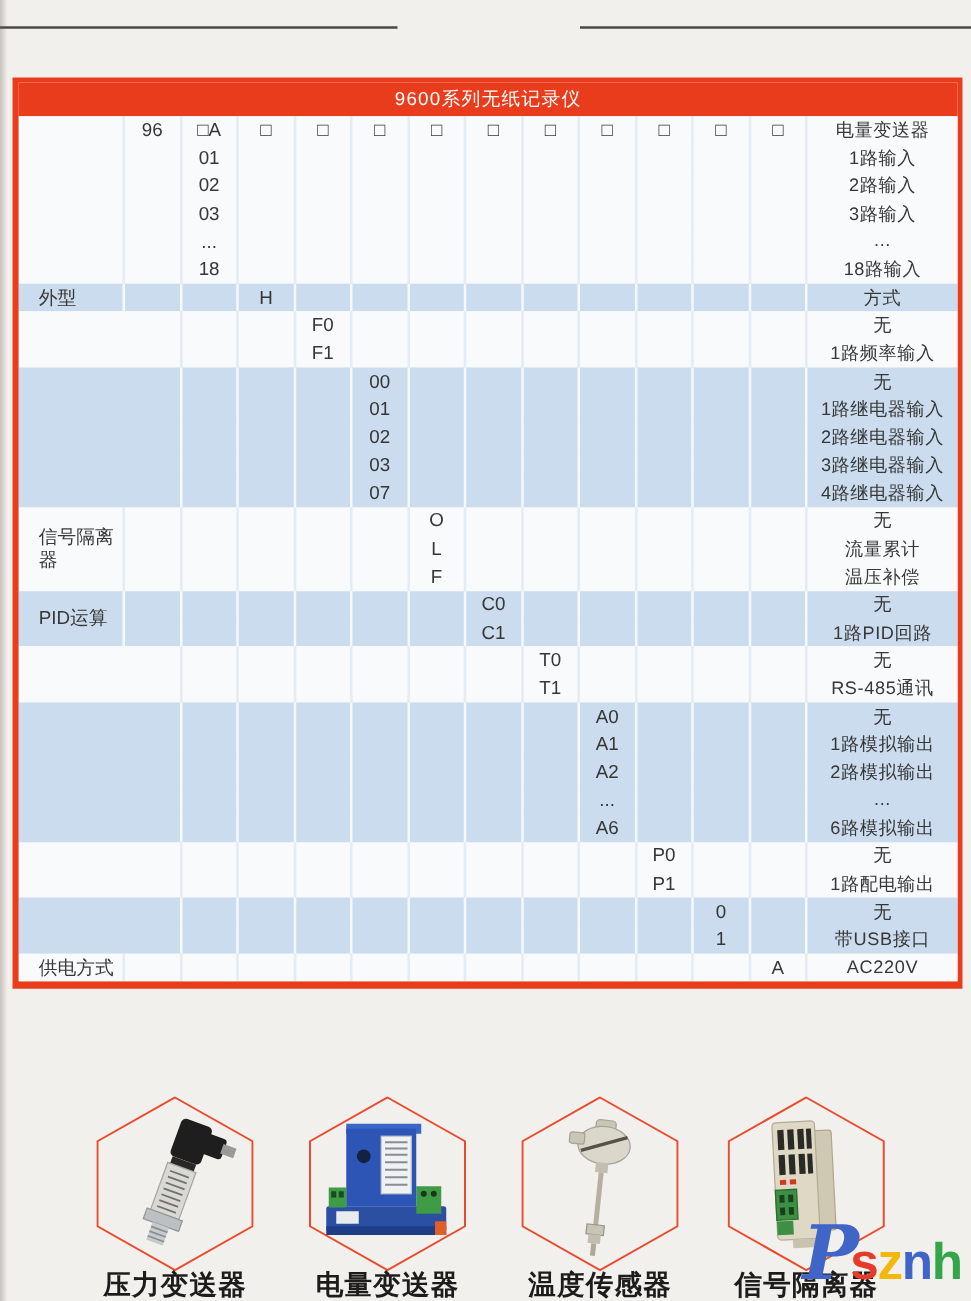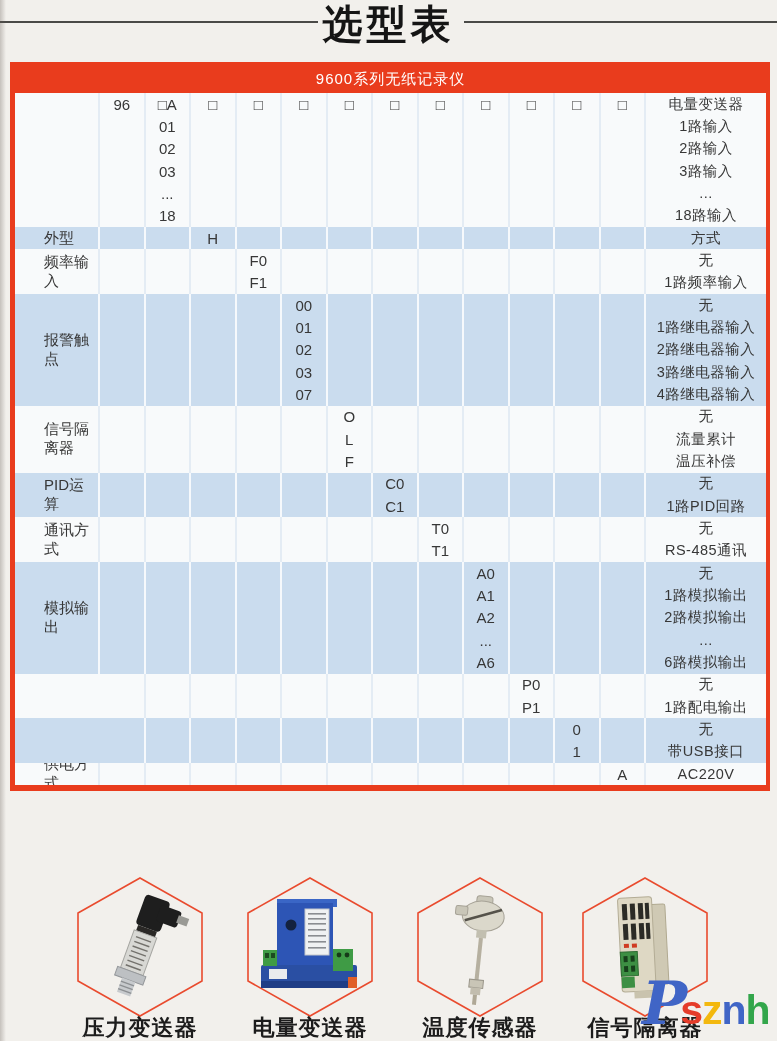--- a/index.html
+++ b/index.html
@@ -25,21 +25,21 @@
   .th{display:flex;align-items:center;justify-content:center;font-size:15px;color:#2e2e2e;
         border-right:2px solid rgba(255,255,255,.8);}
   .th.model{justify-content:flex-start;padding-left:16px;box-sizing:border-box;}
   .th.desc{border-right:none;}
 
   .group{display:grid;grid-template-columns:85px repeat(12,45.5px) 1fr;grid-auto-rows:22.33px;}
   .group.blue{background:var(--band-blue,#cadcee);--sep:rgba(255,255,255,.82);}
   .group.light{background:var(--band-light,#f8fafb);--sep:rgba(168,195,222,.25);}
   .gcell{display:flex;align-items:center;justify-content:center;font-size:15px;
         color:var(--text,#373737);border-right:2px solid var(--sep);overflow:hidden;}
-  .gcell.glabel{justify-content:flex-start;padding-left:29px;grid-column:1;}
+  .gcell.glabel{justify-content:flex-start;padding-left:16px;grid-column:1;}
   .gcell.gdesc{border-right:none;font-size:14.5px;letter-spacing:.5px;}
 
   
   .product{position:absolute;top:877px;width:126px;height:170px;margin:0;}
   .product-0{left:77px;} .product-1{left:247px;} .product-2{left:417px;} .product-3{left:582px;}
   .hexline{fill:none;stroke:var(--hexagon-stroke,#e94b2e);stroke-width:1.6;}
   .product figcaption{position:absolute;top:136px;left:50%;transform:translateX(-50%);
         white-space:nowrap;font-size:22px;font-weight:700;color:#1c1c1c;letter-spacing:1px;}
 
   
@@ -47,21 +47,20 @@
   .wm{font-size:41px;font-weight:800;letter-spacing:-1px;line-height:66px;}
   .wm-first{font-family:"DejaVu Serif","Liberation Serif",serif;font-style:italic;font-weight:700;
         font-size:60px;margin-right:-7px;letter-spacing:0;}
 </style>
 </head>
 <body>
 
 <div class="page">
 
   <span class="title-rule left"></span>
-  <h1 class="page-title">选型表</h1>
   <span class="title-rule right"></span>
 
   <section class="selection-table">
     <div class="series-bar">9600系列无纸记录仪</div>
     <div class="tbody">
         <div class="group light">
           <div class="gcell glabel" style="grid-row: 1 / span 6;"></div>
           <div class="gcell" style="grid-area: 1 / 2;">96</div>
           <div class="gcell" style="grid-area: 1 / 3;">□A</div>
           <div class="gcell" style="grid-area: 1 / 4;">□</div>
@@ -151,21 +150,20 @@
           <div class="gcell" style="grid-area: 1 / 7;"></div>
           <div class="gcell" style="grid-area: 1 / 8;"></div>
           <div class="gcell" style="grid-area: 1 / 9;"></div>
           <div class="gcell" style="grid-area: 1 / 10;"></div>
           <div class="gcell" style="grid-area: 1 / 11;"></div>
           <div class="gcell" style="grid-area: 1 / 12;"></div>
           <div class="gcell" style="grid-area: 1 / 13;"></div>
           <div class="gcell gdesc" style="grid-area: 1 / 14;">方式</div>
         </div>
         <div class="group light">
-          <div class="gcell glabel" style="grid-row: 1 / span 2;">频率输入</div>
           <div class="gcell" style="grid-area: 1 / 2;"></div>
           <div class="gcell" style="grid-area: 1 / 3;"></div>
           <div class="gcell" style="grid-area: 1 / 4;"></div>
           <div class="gcell" style="grid-area: 1 / 5;">F0</div>
           <div class="gcell" style="grid-area: 1 / 6;"></div>
           <div class="gcell" style="grid-area: 1 / 7;"></div>
           <div class="gcell" style="grid-area: 1 / 8;"></div>
           <div class="gcell" style="grid-area: 1 / 9;"></div>
           <div class="gcell" style="grid-area: 1 / 10;"></div>
           <div class="gcell" style="grid-area: 1 / 11;"></div>
@@ -180,21 +178,20 @@
           <div class="gcell" style="grid-area: 2 / 7;"></div>
           <div class="gcell" style="grid-area: 2 / 8;"></div>
           <div class="gcell" style="grid-area: 2 / 9;"></div>
           <div class="gcell" style="grid-area: 2 / 10;"></div>
           <div class="gcell" style="grid-area: 2 / 11;"></div>
           <div class="gcell" style="grid-area: 2 / 12;"></div>
           <div class="gcell" style="grid-area: 2 / 13;"></div>
           <div class="gcell gdesc" style="grid-area: 2 / 14;">1路频率输入</div>
         </div>
         <div class="group blue">
-          <div class="gcell glabel" style="grid-row: 1 / span 5;">报警触点</div>
           <div class="gcell" style="grid-area: 1 / 2;"></div>
           <div class="gcell" style="grid-area: 1 / 3;"></div>
           <div class="gcell" style="grid-area: 1 / 4;"></div>
           <div class="gcell" style="grid-area: 1 / 5;"></div>
           <div class="gcell" style="grid-area: 1 / 6;">00</div>
           <div class="gcell" style="grid-area: 1 / 7;"></div>
           <div class="gcell" style="grid-area: 1 / 8;"></div>
           <div class="gcell" style="grid-area: 1 / 9;"></div>
           <div class="gcell" style="grid-area: 1 / 10;"></div>
           <div class="gcell" style="grid-area: 1 / 11;"></div>
@@ -319,21 +316,20 @@
           <div class="gcell" style="grid-area: 2 / 7;"></div>
           <div class="gcell" style="grid-area: 2 / 8;">C1</div>
           <div class="gcell" style="grid-area: 2 / 9;"></div>
           <div class="gcell" style="grid-area: 2 / 10;"></div>
           <div class="gcell" style="grid-area: 2 / 11;"></div>
           <div class="gcell" style="grid-area: 2 / 12;"></div>
           <div class="gcell" style="grid-area: 2 / 13;"></div>
           <div class="gcell gdesc" style="grid-area: 2 / 14;">1路PID回路</div>
         </div>
         <div class="group light">
-          <div class="gcell glabel" style="grid-row: 1 / span 2;">通讯方式</div>
           <div class="gcell" style="grid-area: 1 / 2;"></div>
           <div class="gcell" style="grid-area: 1 / 3;"></div>
           <div class="gcell" style="grid-area: 1 / 4;"></div>
           <div class="gcell" style="grid-area: 1 / 5;"></div>
           <div class="gcell" style="grid-area: 1 / 6;"></div>
           <div class="gcell" style="grid-area: 1 / 7;"></div>
           <div class="gcell" style="grid-area: 1 / 8;"></div>
           <div class="gcell" style="grid-area: 1 / 9;">T0</div>
           <div class="gcell" style="grid-area: 1 / 10;"></div>
           <div class="gcell" style="grid-area: 1 / 11;"></div>
@@ -348,21 +344,20 @@
           <div class="gcell" style="grid-area: 2 / 7;"></div>
           <div class="gcell" style="grid-area: 2 / 8;"></div>
           <div class="gcell" style="grid-area: 2 / 9;">T1</div>
           <div class="gcell" style="grid-area: 2 / 10;"></div>
           <div class="gcell" style="grid-area: 2 / 11;"></div>
           <div class="gcell" style="grid-area: 2 / 12;"></div>
           <div class="gcell" style="grid-area: 2 / 13;"></div>
           <div class="gcell gdesc" style="grid-area: 2 / 14;">RS-485通讯</div>
         </div>
         <div class="group blue">
-          <div class="gcell glabel" style="grid-row: 1 / span 5;">模拟输出</div>
           <div class="gcell" style="grid-area: 1 / 2;"></div>
           <div class="gcell" style="grid-area: 1 / 3;"></div>
           <div class="gcell" style="grid-area: 1 / 4;"></div>
           <div class="gcell" style="grid-area: 1 / 5;"></div>
           <div class="gcell" style="grid-area: 1 / 6;"></div>
           <div class="gcell" style="grid-area: 1 / 7;"></div>
           <div class="gcell" style="grid-area: 1 / 8;"></div>
           <div class="gcell" style="grid-area: 1 / 9;"></div>
           <div class="gcell" style="grid-area: 1 / 10;">A0</div>
           <div class="gcell" style="grid-area: 1 / 11;"></div>

